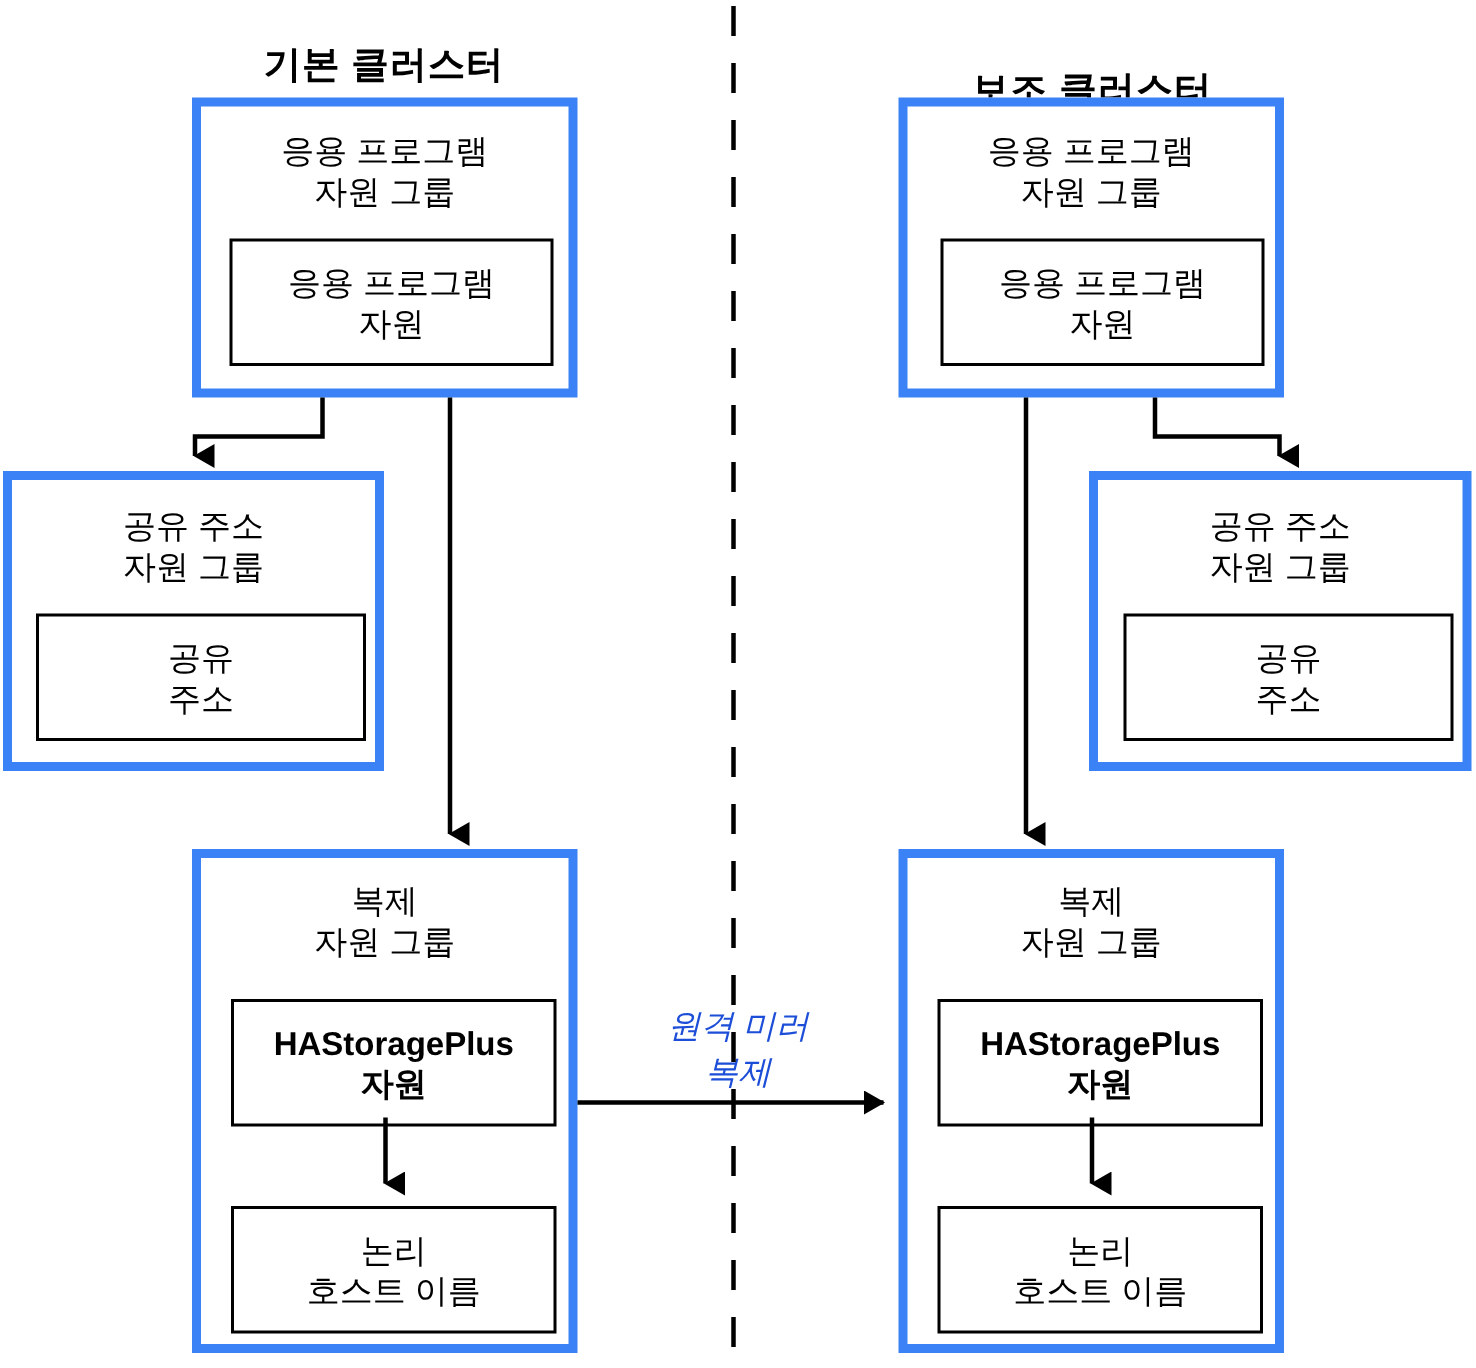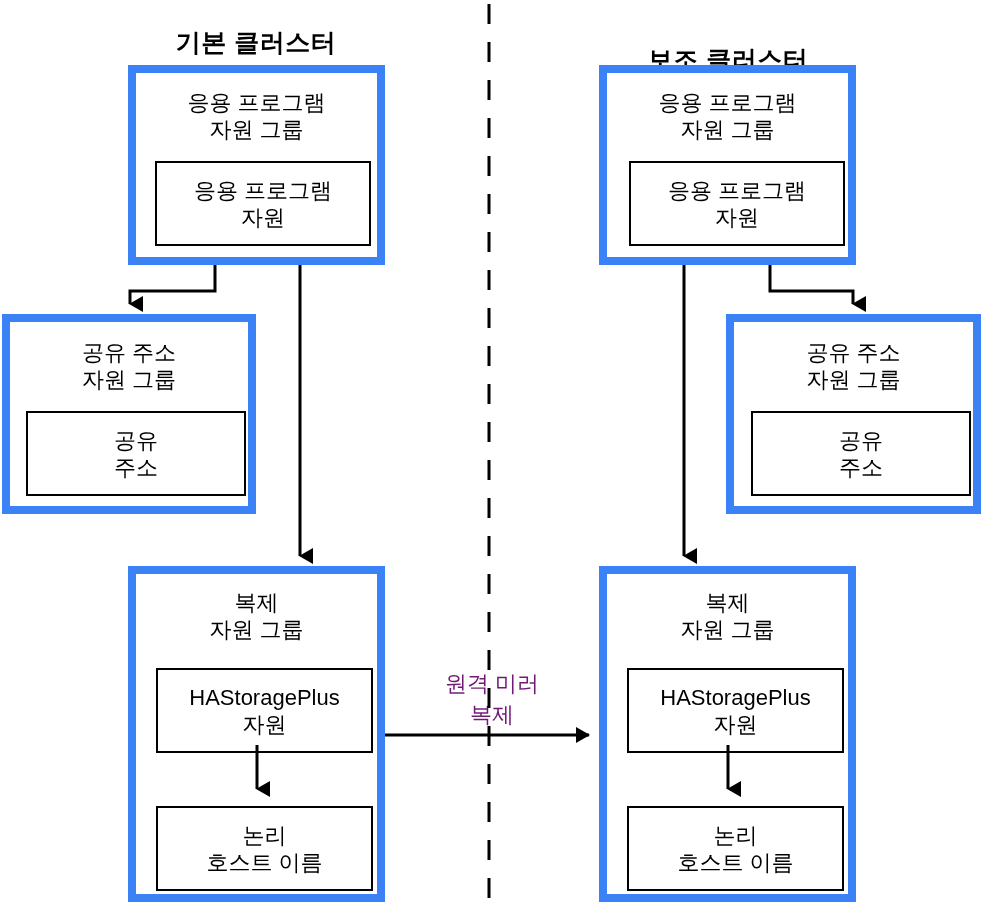--- a/index.html
+++ b/index.html
@@ -19,21 +19,21 @@
     position: absolute;
     text-align: center;
     font-size: 25px;
     font-weight: 700;
     color: #000000;
     letter-spacing: 0.5px;
     white-space: nowrap;
   }
   .box {
     position: absolute;
-    border: 8px solid #3b82f6;
+    border: 6px solid #3b82f6;
     box-sizing: border-box;
     background: #ffffff;
   }
   .box-label {
     position: absolute;
     left: 0;
     right: 0;
     text-align: center;
     font-size: 22px;
     line-height: 27px;
@@ -51,36 +51,38 @@
     left: 0;
     right: 0;
     text-align: center;
     font-size: 22px;
     line-height: 27px;
     color: #000000;
     white-space: pre-line;
   }
   .mono-label {
     font-family: "Liberation Sans", "DejaVu Sans", sans-serif;
+    font-weight: bold;
   }
   svg.overlay {
     position: absolute;
     left: 0;
     top: 0;
     width: 984px;
     height: 912px;
     pointer-events: none;
   }
   .mirror-label {
     position: absolute;
     text-align: center;
     font-size: 22px;
     line-height: 31px;
-    color: #701a75;
+    color: #1d4ed8;
     white-space: pre-line;
+    font-style: italic;
   }
 </style>
 </head>
 <body>
 
 <div id="canvas">
 
   <div class="cluster-title" style="left:126px; top:26px; width:260px;">기본 클러스터</div>
 
   <div class="cluster-title" style="left:598px; top:26px; width:260px;margin-top:17px;">보조 클러스터</div>

